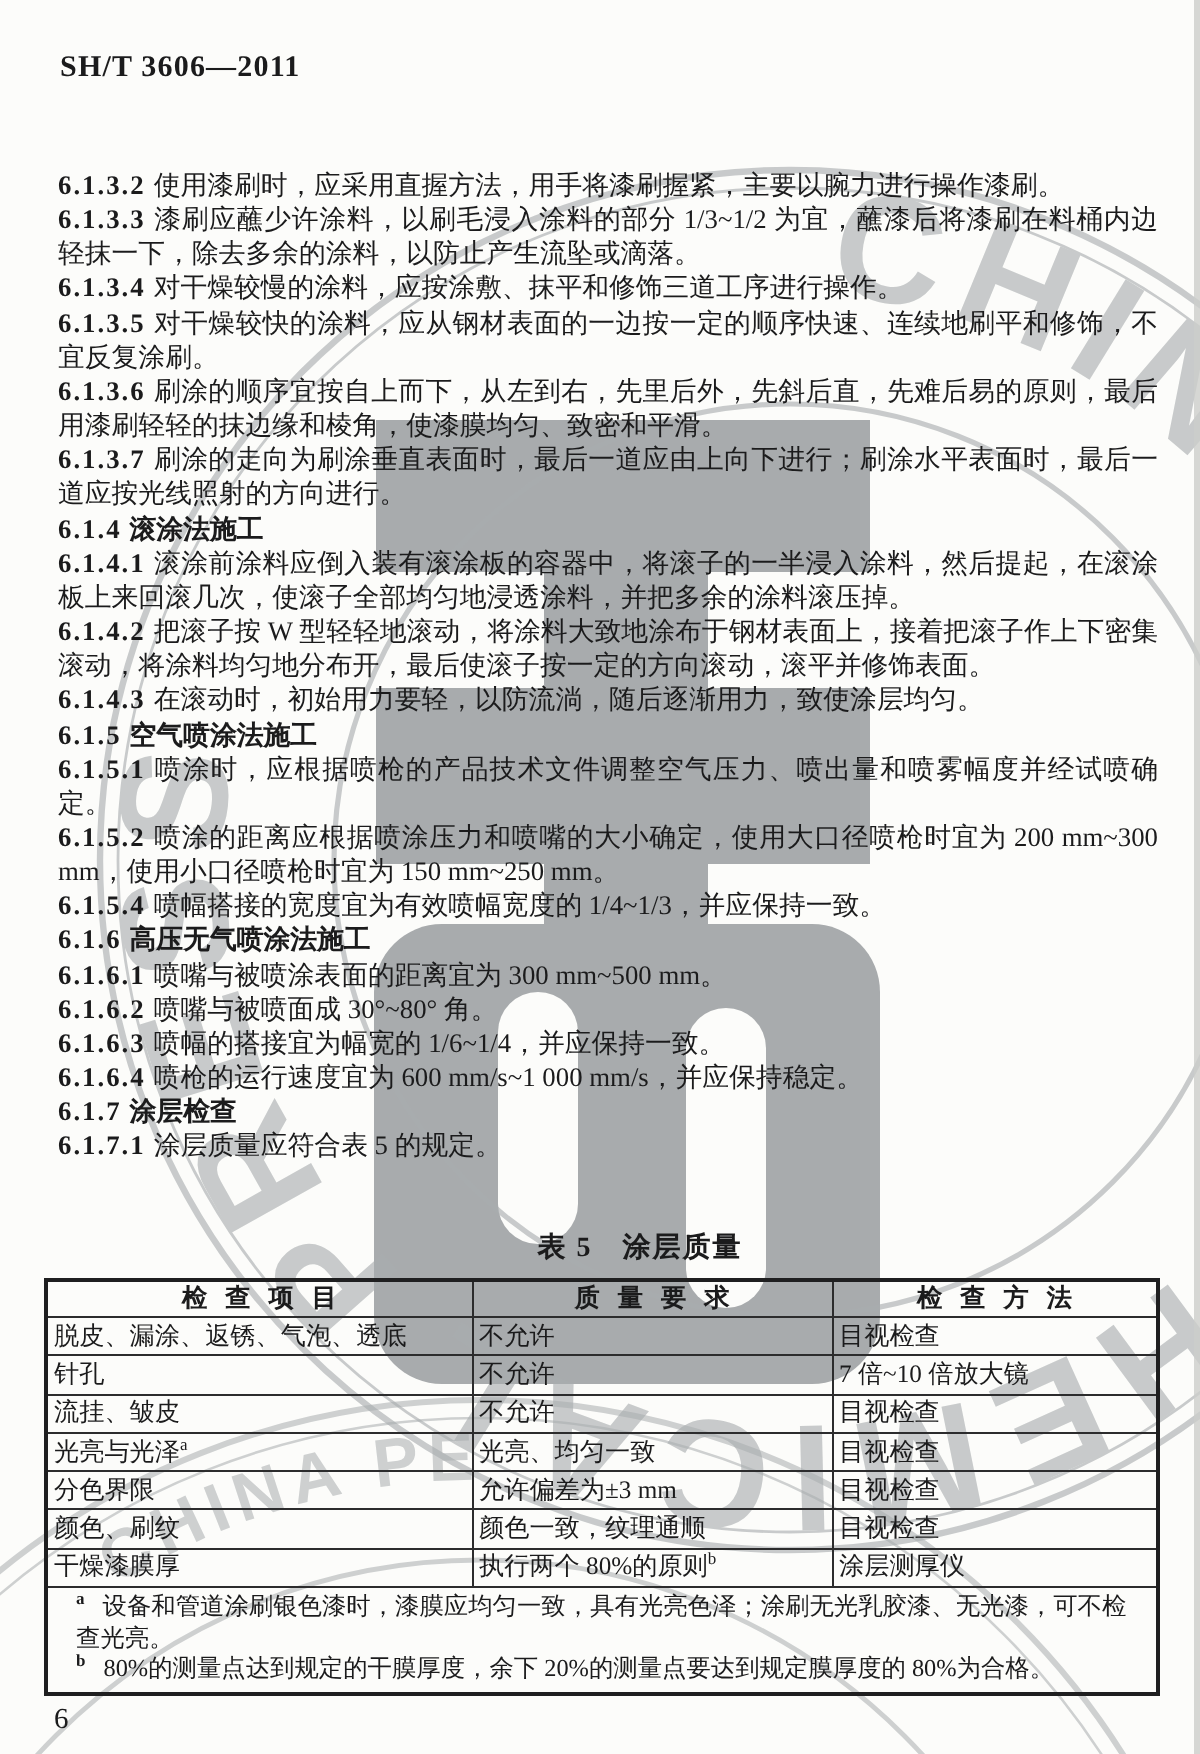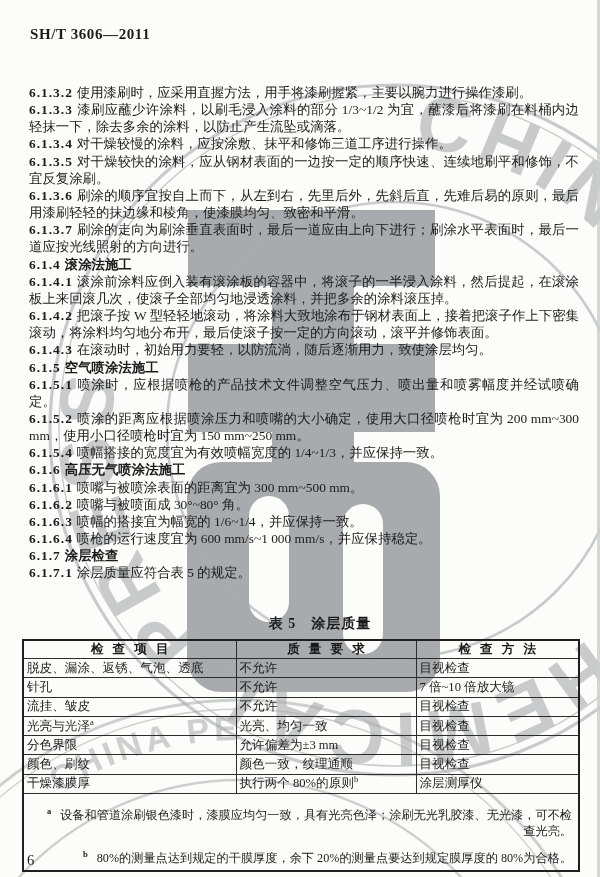--- a/index.html
+++ b/index.html
@@ -35,21 +35,21 @@
   table.quality th,table.quality td{
     border:1px solid #2c2c2d;font-size:12.6px;font-weight:normal;
     vertical-align:middle;padding:0 3px;
     overflow:hidden;white-space:nowrap;
   }
   table.quality thead th{height:17px;font-weight:bold;letter-spacing:.72em;text-indent:.72em;}
   table.quality tbody td{height:18.3px;}
   col.c1{width:213px;} col.c2{width:180px;} col.c3{width:163px;}
   sup{font-size:8.5px;line-height:0;}
   td.fncell{padding:2px 6px 3px 14px !important;white-space:normal !important;text-align:left !important;}
-  .fnote{font-size:12.2px;line-height:15.5px;text-align:right;margin-top:12px;}
+  .fnote{font-size:12.2px;line-height:15.5px;text-align:left;}
   .fnote .fmark{font-weight:bold;margin-right:9px;}
   .page-number{position:absolute;left:27px;top:852px;font-size:14.5px;}
 </style>
 </head>
 <body>
 
 <div class="page">
 
   <svg class="wm" width="600" height="877" viewBox="0 0 600 877">
 

